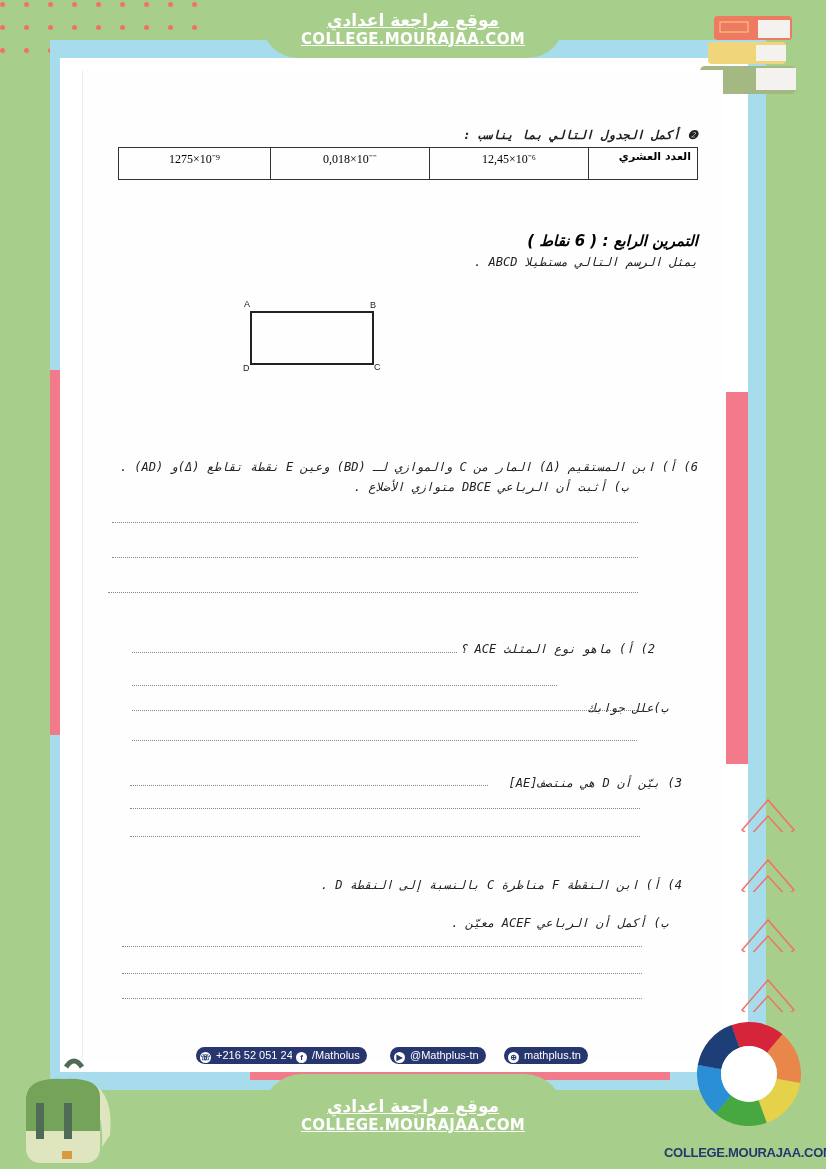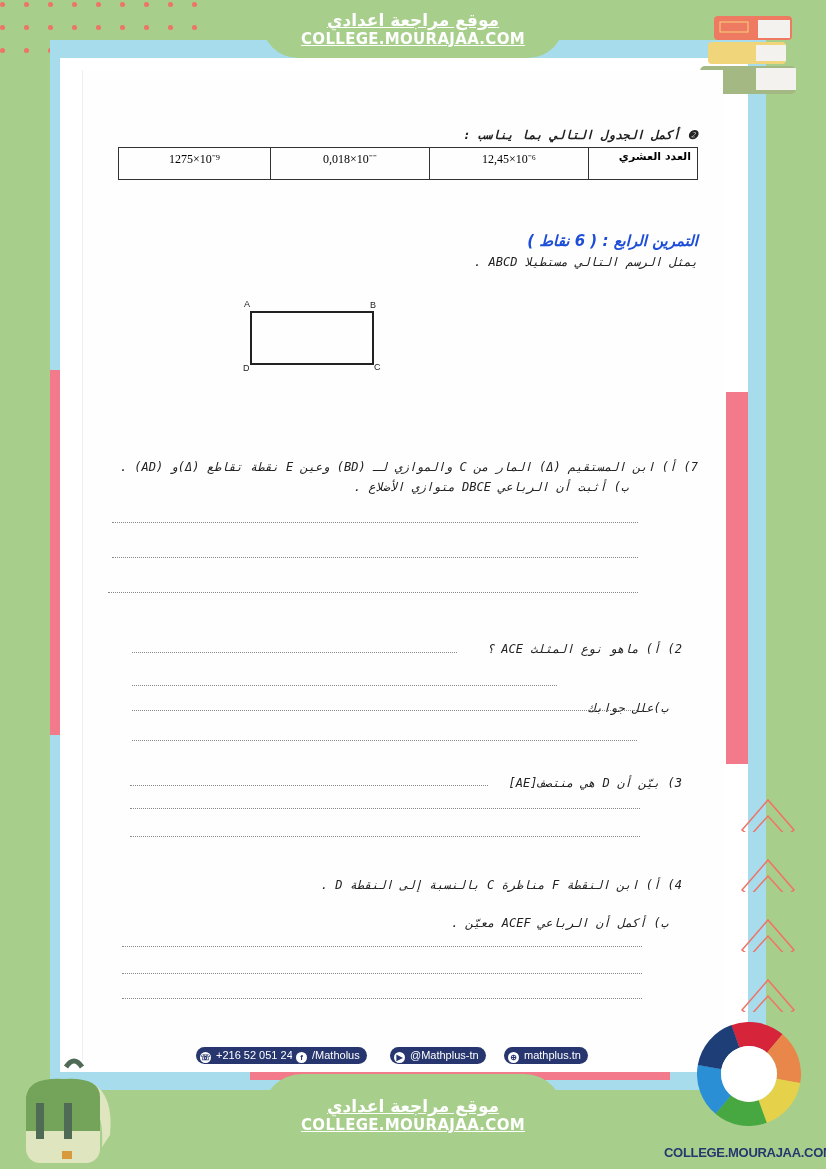--- a/index.html
+++ b/index.html
@@ -92,36 +92,36 @@
   <tbody>
       <tr>
     <td>1275×10⁻⁹</td>
     <td>0,018×10⁻⁻</td>
     <td>12,45×10⁻⁶</td>
     <td class="hdr">العدد العشري</td>
   </tr>
 </tbody>
   </table>
 
-<div class="abs rtl" style="left:420px;top:232px;width:278px;text-align:right;font-weight:bold;font-size:15px;color:#1d4ed8">التمرين الرابع : ( 6 نقاط )</div>
+<div class="abs rtl" style="left:420px;top:232px;width:278px;text-align:right;font-weight:bold;font-size:15px;color:#000000">التمرين الرابع : ( 6 نقاط )</div>
 <div class="abs txt rtl" style="left:400px;top:255px;width:298px;text-align:right">يمثل الرسم التالي مستطيلا ABCD .</div>
 
 <div class="rect"></div>
 <span class="pt" style="left:244px;top:299px">A</span>
 <span class="pt" style="left:370px;top:300px">B</span>
 <span class="pt" style="left:374px;top:362px">C</span>
 <span class="pt" style="left:243px;top:363px">D</span>
 
-<div class="abs txt rtl" style="left:90px;top:460px;width:608px;text-align:right">7) أ) ابن المستقيم (Δ) المار من C والموازي لـ (BD) وعين E نقطة تقاطع (Δ)و (AD) .</div>
+<div class="abs txt rtl" style="left:90px;top:460px;width:608px;text-align:right">6) أ) ابن المستقيم (Δ) المار من C والموازي لـ (BD) وعين E نقطة تقاطع (Δ)و (AD) .</div>
 <div class="abs txt rtl" style="left:300px;top:480px;width:382px;text-align:center">ب) أثبت أن الرباعي DBCE متوازي الأضلاع .</div>
 <div class="dotline" style="left:112px;top:522px;width:526px"></div>
 <div class="dotline" style="left:112px;top:557px;width:526px"></div>
 <div class="dotline" style="left:108px;top:592px;width:530px"></div>
 
-<div class="abs txt rtl" style="left:460px;top:642px;width:222px;text-align:right">2) أ) ماهو نوع المثلث ACE ؟</div>
+<div class="abs txt rtl" style="left:460px;top:642px;width:222px;text-align:left">2) أ) ماهو نوع المثلث ACE ؟</div>
 <div class="dotline" style="left:132px;top:652px;width:325px"></div>
 <div class="abs txt rtl" style="left:560px;top:701px;width:108px;text-align:right">ب)علل جوابك</div>
 <div class="dotline" style="left:132px;top:685px;width:425px"></div>
 <div class="dotline" style="left:132px;top:710px;width:505px"></div>
 <div class="dotline" style="left:132px;top:740px;width:505px"></div>
 
 <div class="abs txt rtl" style="left:490px;top:776px;width:192px;text-align:right">3) بيّن أن D هي منتصف[AE]</div>
 <div class="dotline" style="left:130px;top:785px;width:358px"></div>
 <div class="dotline" style="left:130px;top:808px;width:510px"></div>
 <div class="dotline" style="left:130px;top:836px;width:510px"></div>

